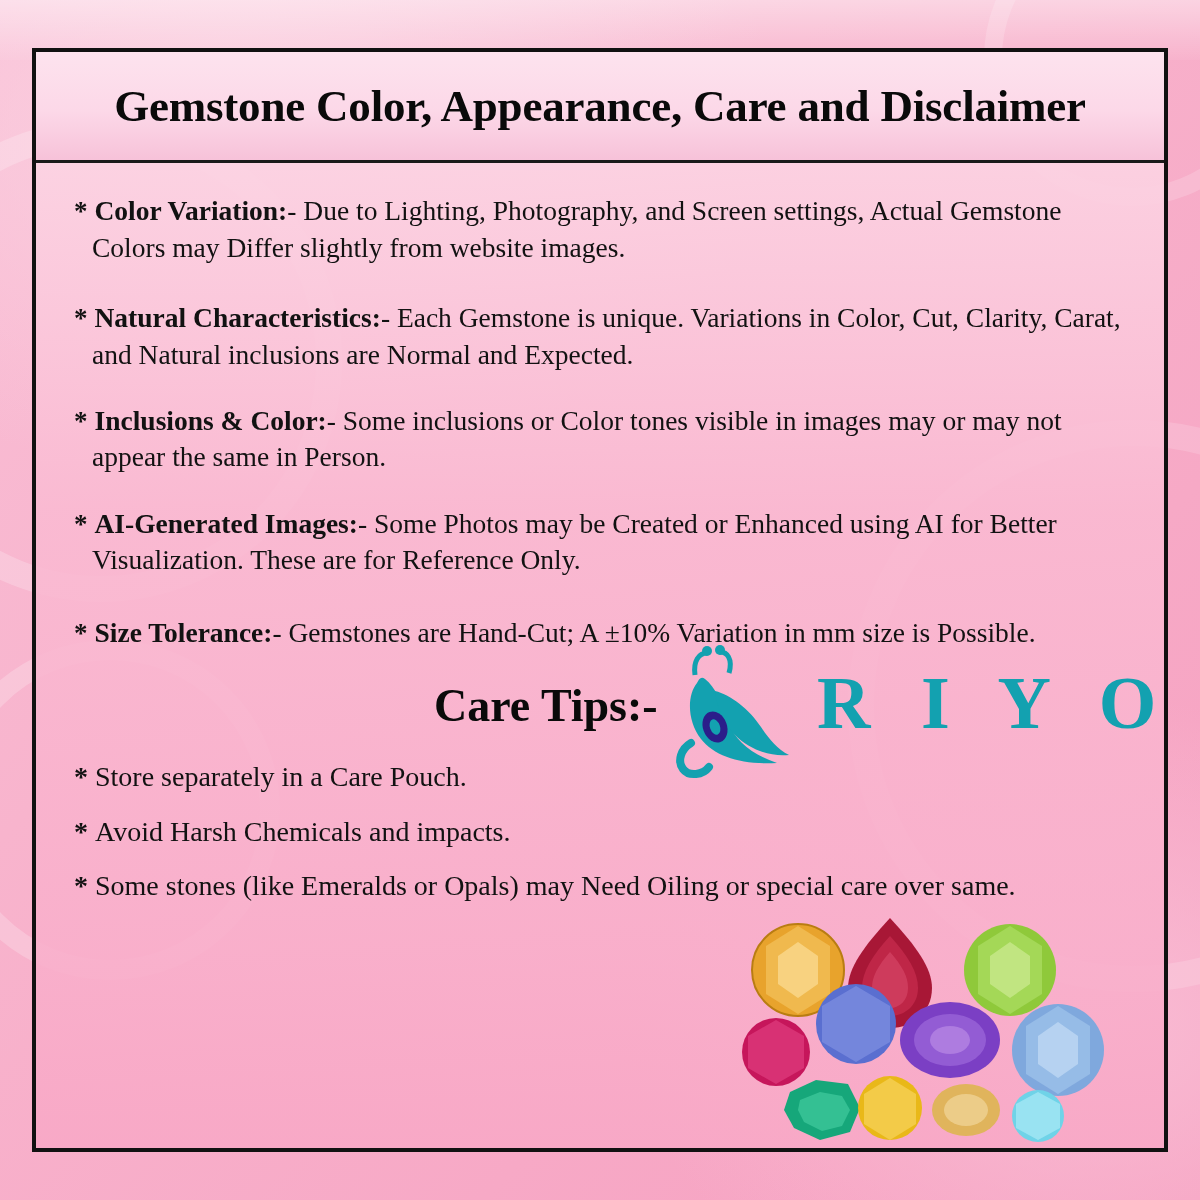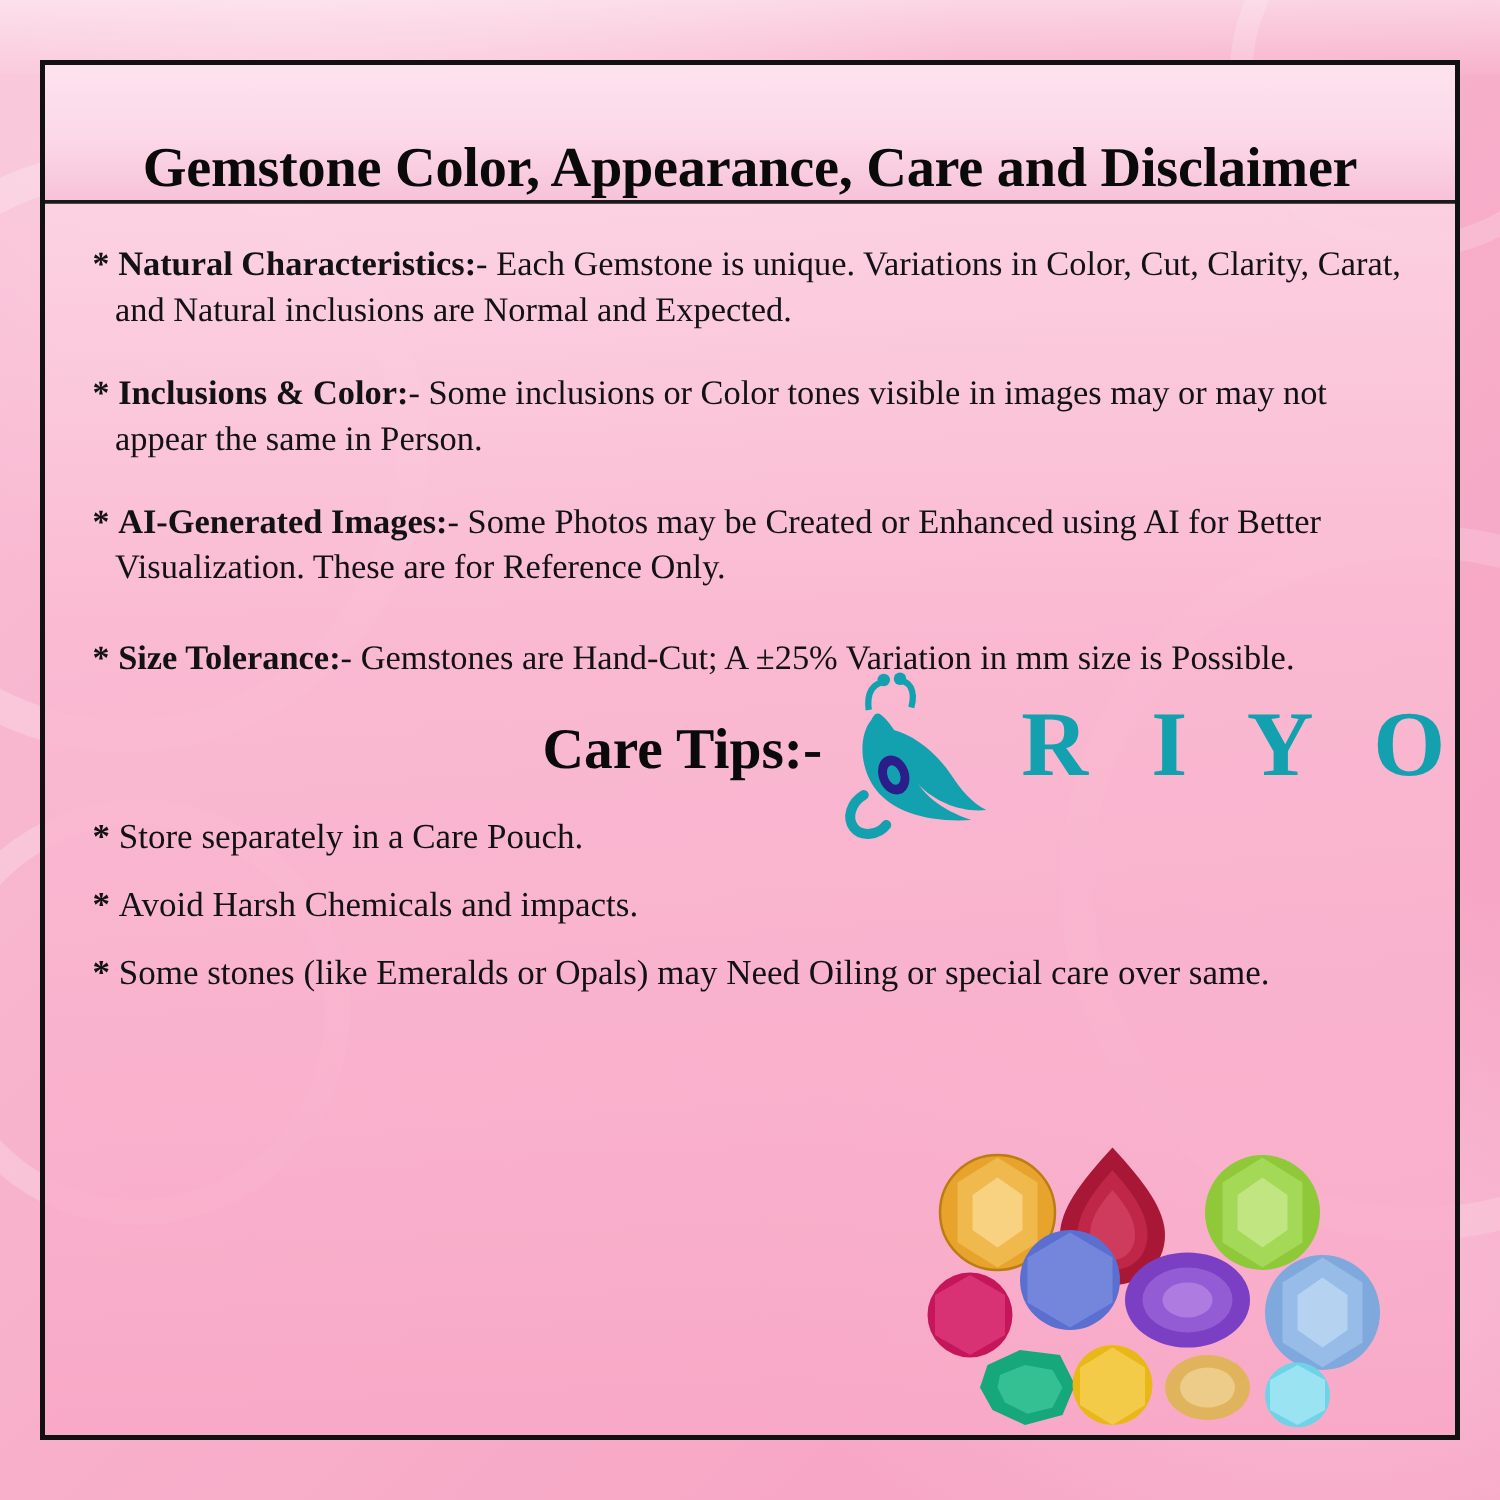--- a/index.html
+++ b/index.html
@@ -59,21 +59,21 @@
         rgba(248,168,198,0.90) 1104px);
     overflow: hidden;
   }
 
   .header {
     position: relative;
     height: 108px;
     border-bottom: 3px solid #1a1a1a;
     background: linear-gradient(180deg, #fde3ee 0%, #fcd8e8 55%, #f7c2d9 100%);
     display: flex;
-    align-items: flex-end;
+    align-items: center;
     justify-content: center;
   }
   .header h1 {
     margin: 0;
     font-family: "Liberation Serif", serif;
     font-weight: bold;
     font-size: 45px;
     letter-spacing: -0.2px;
     color: #0a0a0a;
     text-align: center;
@@ -172,35 +172,38 @@
   <div class="swirl s4"></div>
 
   <div class="card">
 
     <div class="header">
       <h1>Gemstone Color, Appearance, Care and Disclaimer</h1>
     </div>
 
     <div class="body-area">
 
+      <p class="bullet b1">
+        <span class="star">*</span><b>Color Variation:</b><span>- Due to Lighting, Photography, and Screen settings, Actual Gemstone Colors may Differ slightly from website images.</span>
+      </p>
 
       <p class="bullet b2">
         <span class="star">*</span><b>Natural Characteristics:</b><span>- Each Gemstone is unique. Variations in Color, Cut, Clarity, Carat, and Natural inclusions are Normal and Expected.</span>
       </p>
 
       <p class="bullet b3">
         <span class="star">*</span><b>Inclusions &amp; Color:</b><span>- Some inclusions or Color tones visible in images may or may not appear the same in Person.</span>
       </p>
 
       <p class="bullet b4">
         <span class="star">*</span><b>AI-Generated Images:</b><span>- Some Photos may be Created or Enhanced using AI for Better Visualization. These are for Reference Only.</span>
       </p>
 
       <p class="bullet b5">
-        <span class="star">*</span><b>Size Tolerance:</b><span>- Gemstones are Hand-Cut; A ±25% Variation in mm size is Possible.</span>
+        <span class="star">*</span><b>Size Tolerance:</b><span>- Gemstones are Hand-Cut; A ±10% Variation in mm size is Possible.</span>
       </p>
 
       <div class="care-row">
         <div class="care-title">Care Tips:-</div>
 
         <div class="logo">
           <svg width="170" height="140" viewBox="0 0 170 140">
             <g fill="none" stroke="#13a1b0" stroke-width="5">
               <path d="M38 32 C 36 18, 42 10, 50 10"></path>
               <path d="M72 30 C 76 16, 70 8, 62 9"></path>

